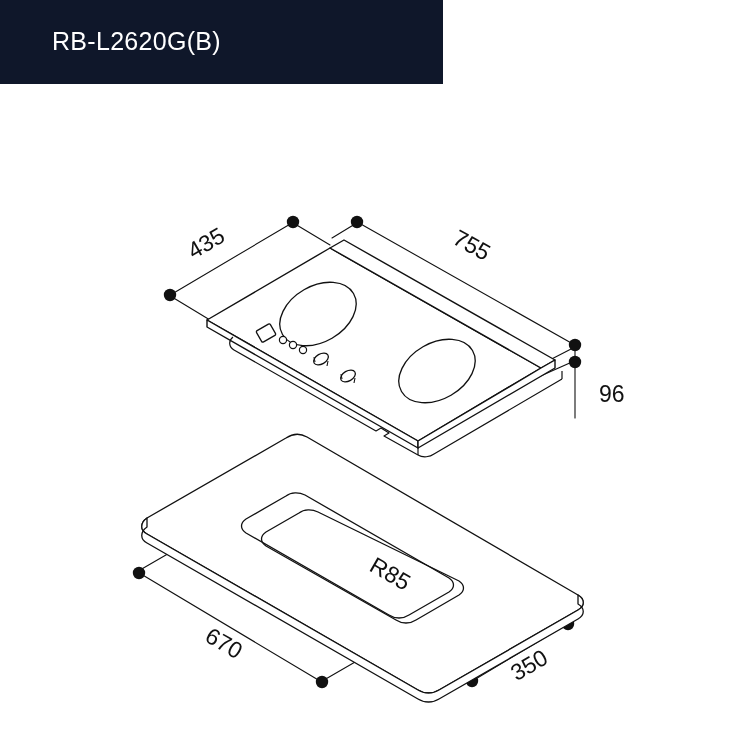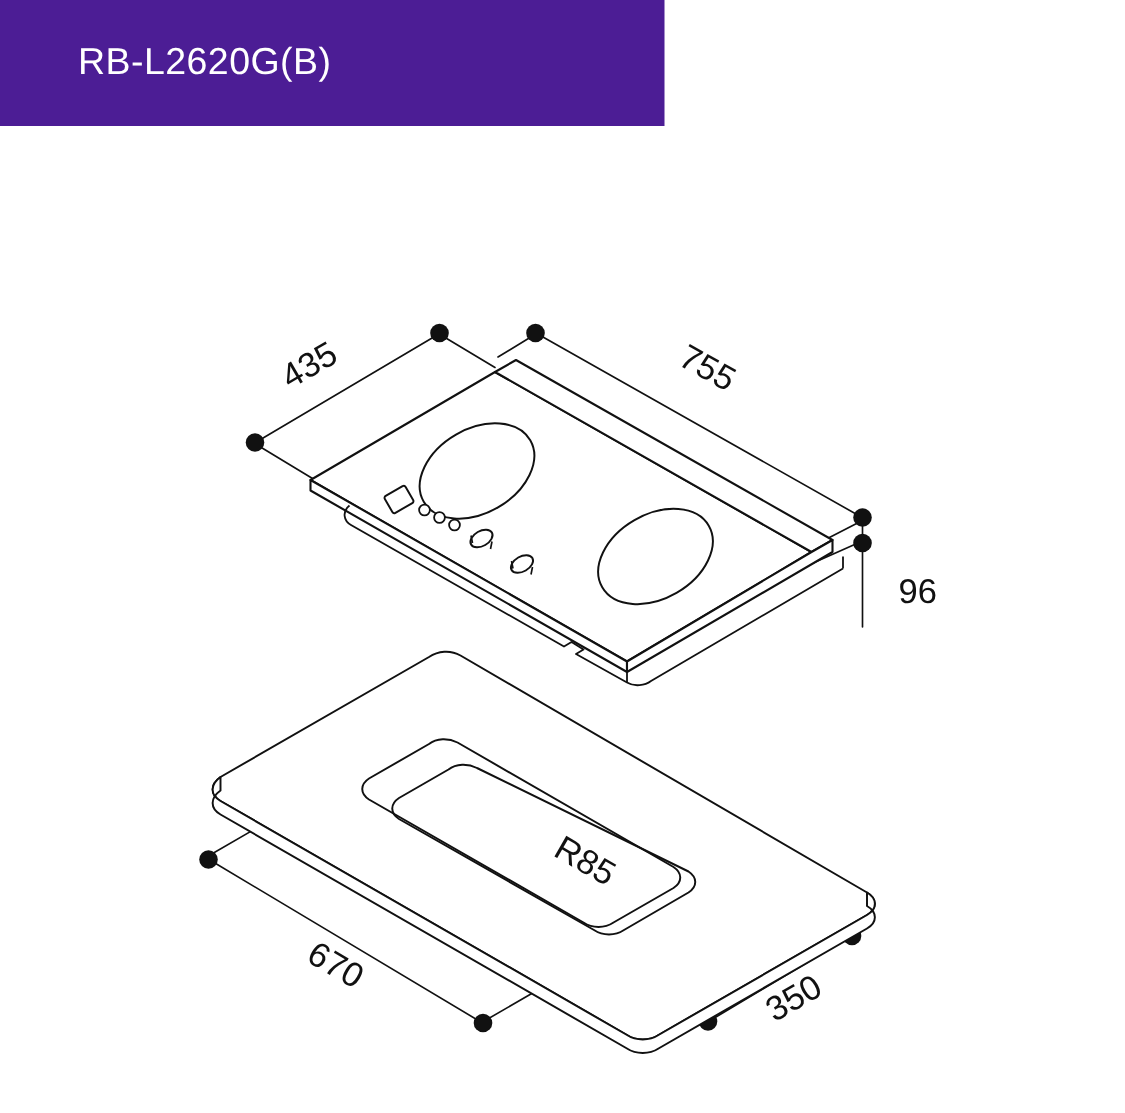--- a/index.html
+++ b/index.html
@@ -20,21 +20,21 @@
     height: 742px;
     background: #ffffff;
   }
   
   #header-banner {
     position: absolute;
     left: 0;
     top: 0;
     width: 443px;
     height: 84px;
-    background: #4c1d95;
+    background: #0f172a;
     box-sizing: border-box;
   }
   #header-title {
     position: absolute;
     left: 52px;
     top: 27px;
     color: #ffffff;
     font-size: 25px;
     font-family: "Liberation Sans", sans-serif;
     font-weight: 400;

